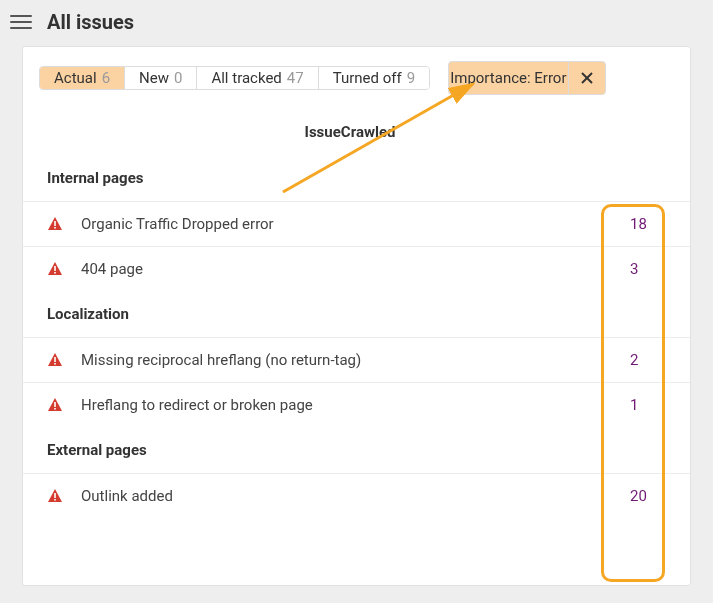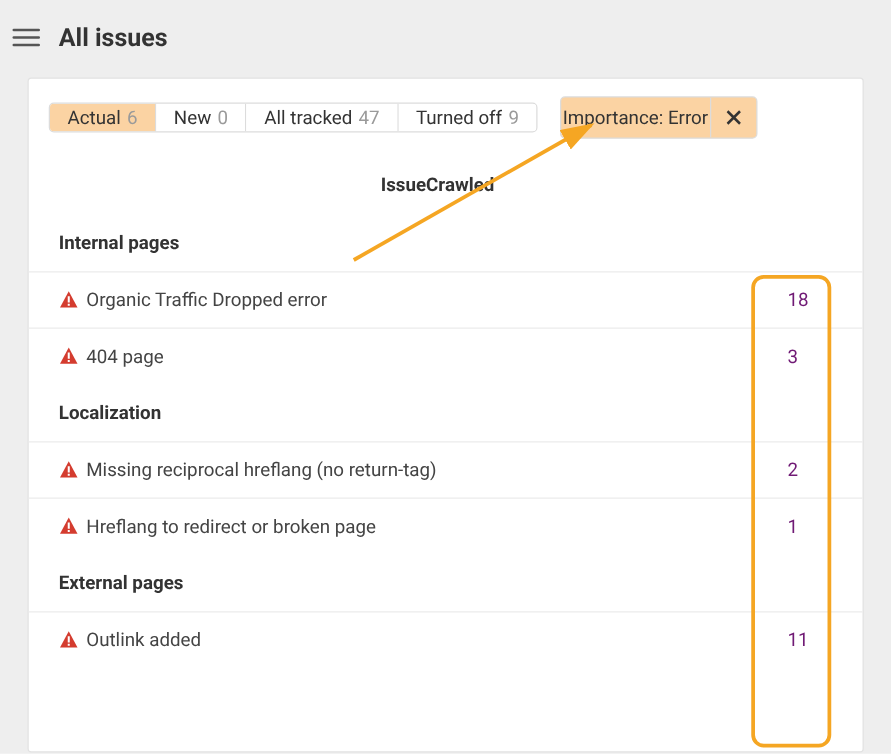--- a/index.html
+++ b/index.html
@@ -11,21 +11,21 @@
     height: 603px;
     overflow: hidden;
     color: #333;
   }
 
   
   .topbar {
     display: flex;
     align-items: center;
     padding: 10px 10px 12px 10px;
-    height: 62px;
+    height: 46px;
   }
   .hamburger {
     display: flex;
     flex-direction: column;
     justify-content: center;
     gap: 4px;
     width: 22px;
     height: 22px;
     cursor: pointer;
   }
@@ -124,21 +124,21 @@
     display: flex;
     align-items: center;
     justify-content: space-between;
     padding: 13px 30px 13px 24px;
     border-top: 1px solid #ececec;
     cursor: pointer;
   }
   .issue-left {
     display: flex;
     align-items: center;
-    gap: 6px;
+    gap: 18px;
   }
   .warn-icon {
     display: inline-flex;
   }
   .issue-name {
     font-size: 15px;
     color: #444;
   }
   .issue-count {
     font-size: 15px;
@@ -271,21 +271,21 @@
     <div class="issue-left">
       <span class="warn-icon">
         <svg width="16" height="16" viewBox="0 0 16 16">
             <path d="M8 1 L15 14 L1 14 Z" fill="#d43c2f"></path>
             <rect x="7.2" y="5" width="1.6" height="5" fill="#fff"></rect>
             <rect x="7.2" y="11" width="1.6" height="1.6" fill="#fff"></rect>
           </svg>
       </span>
       <span class="issue-name">Outlink added</span>
     </div>
-    <span class="issue-count">11</span>
+    <span class="issue-count">20</span>
   </div>
 
   <svg class="annot" style="left:250px; top:25px; width:220px; height:140px;">
     <defs>
       <marker id="ah" markerWidth="10" markerHeight="10" refX="8" refY="3" orient="auto">
         <path d="M0,0 L9,3 L0,6 Z" fill="#f5a623"></path>
       </marker>
     </defs>
     <line x1="10" y1="120" x2="200" y2="12" stroke="#f5a623" stroke-width="3" marker-end="url(#ah)"></line>
   </svg>

